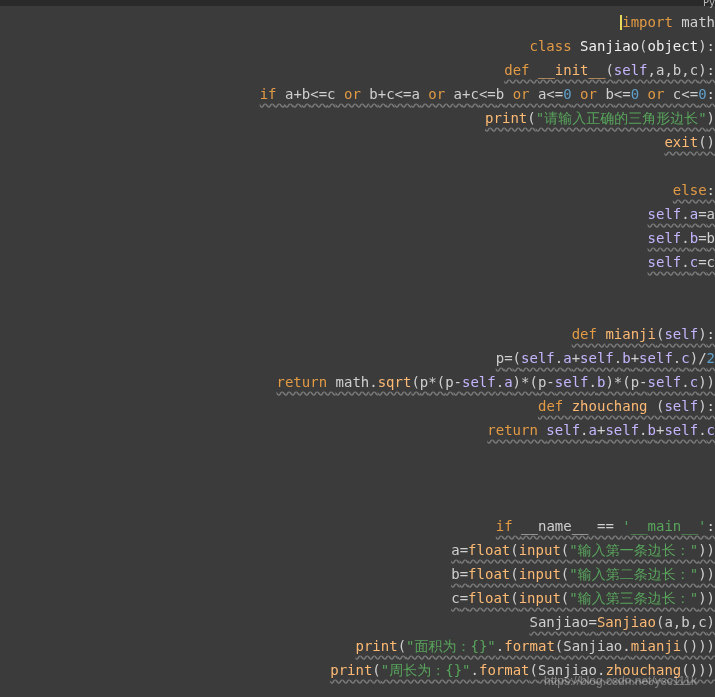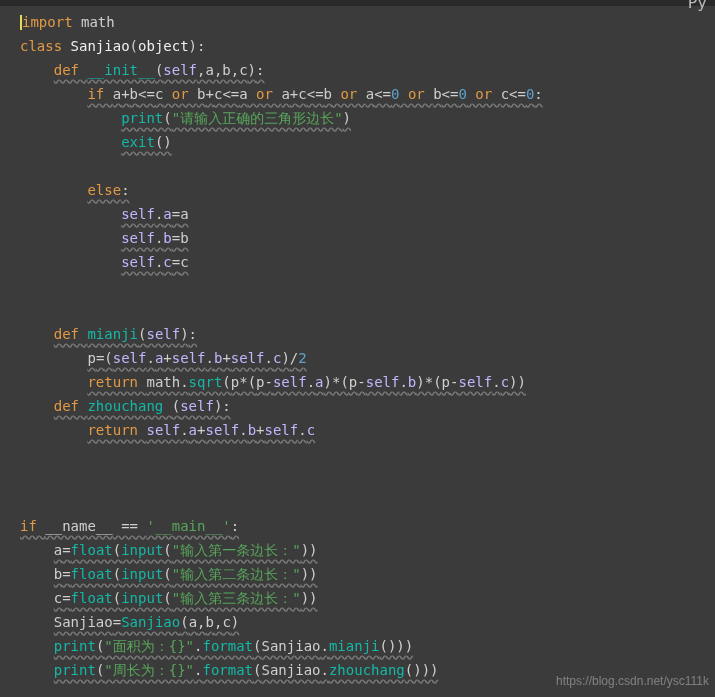--- a/index.html
+++ b/index.html
@@ -16,49 +16,50 @@
   .topbar {
     background: #2a2a2a;
     height: 6px;
     position: relative;
   }
   .topbar-right {
     position: absolute;
     top: 0;
     right: 0;
     color: #b8b8b8;
-    font-size: 16px;
-    padding-right: 8px;
+    font-size: 10px;
+    padding-right: 0;
     line-height: 6px;
   }
   .code {
     padding: 4px 0 0 20px;
     white-space: pre;
     color: #cfcfcf;
+    text-align: right;
   }
   .cursor {
     border-left: 2px solid #e6d85c;
     display: inline-block;
     height: 15px;
     vertical-align: middle;
     margin-bottom: 2px;
   }
   .kw { color: #e29a45; }       
   .cls { color: #f0f0f0; }      
-  .fn { color: #14b8a6; }       
+  .fn { color: #fdba74; }       
   .mod { color: #cfcfcf; }      
   .param { color: #c4b5fd; }    
   .str { color: #58a55c; }      
   .num { color: #5fa1cc; }      
   .op { color: #cfcfcf; }       
   .wavy { text-decoration: wavy underline; text-decoration-color: #7a7a7a; text-underline-offset: 4px; }
   .watermark {
     position: absolute;
     bottom: 4px;
-    right: 6px;
+    right: 18px;
     color: rgba(255,255,255,0.35);
     font-size: 12px;
     font-family: Arial, sans-serif;
   }
 </style>
 </head>
 <body>
 
 <div class="topbar">
   <span class="topbar-right">Py</span>

